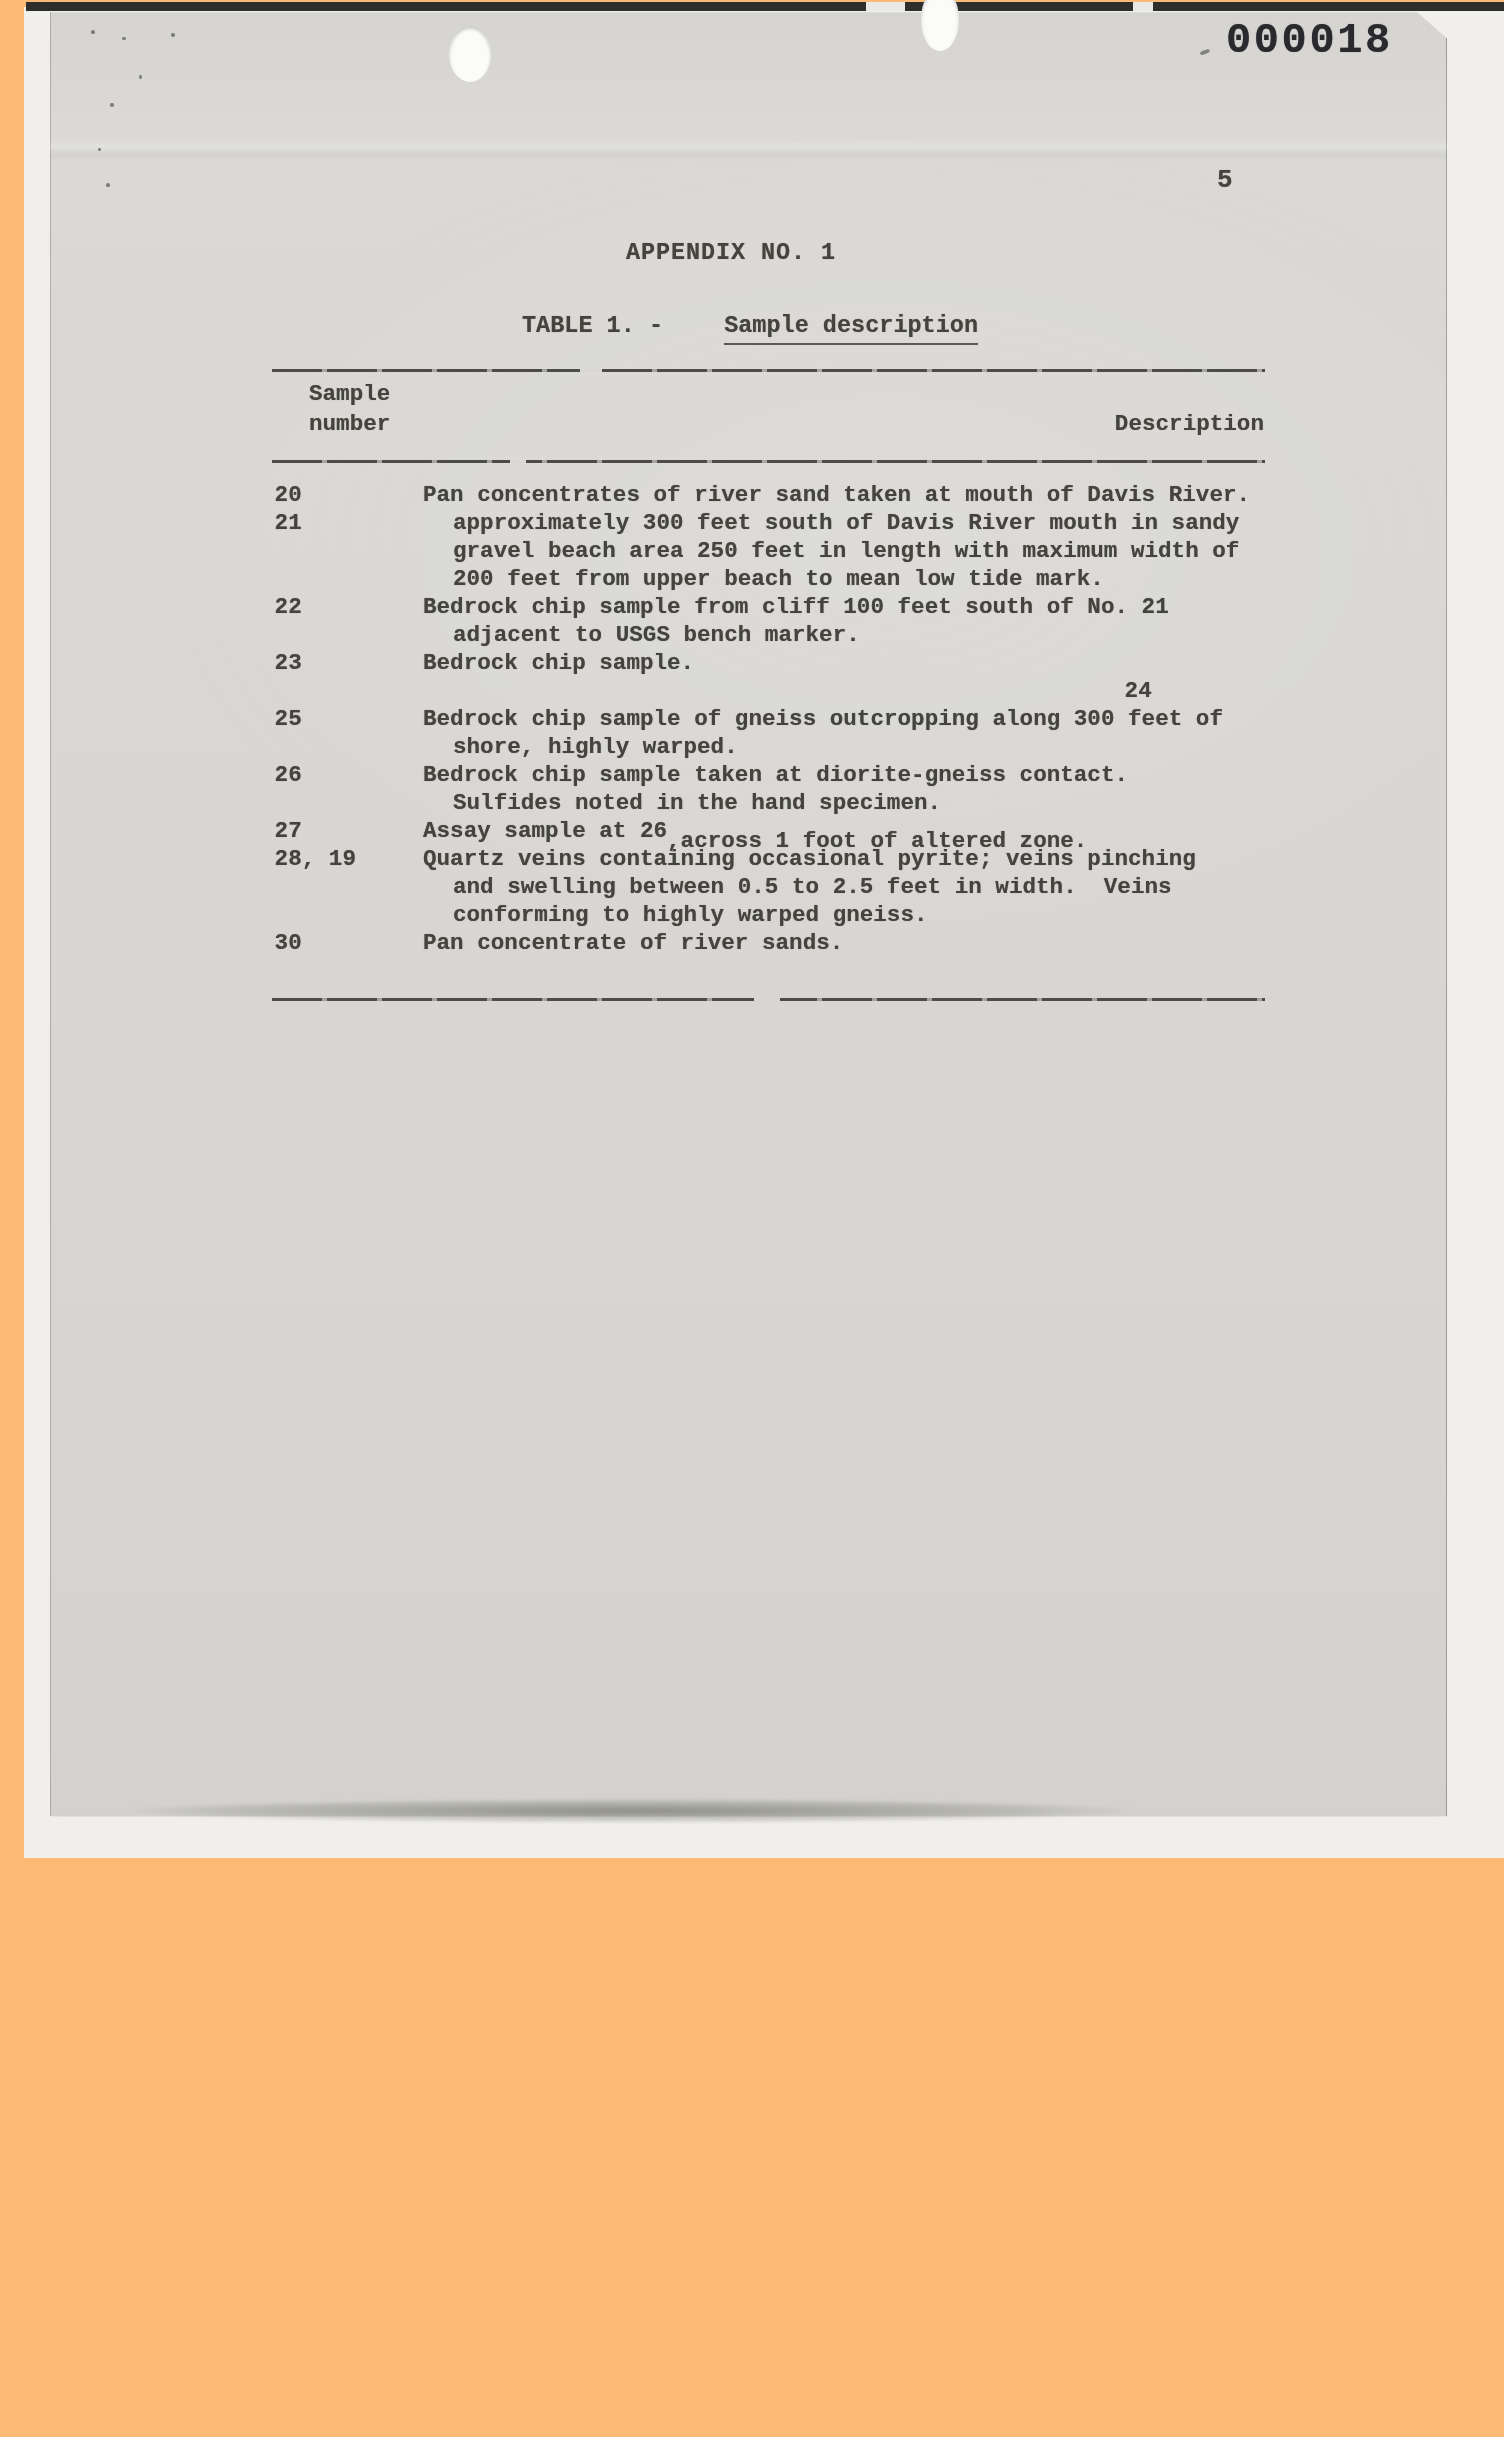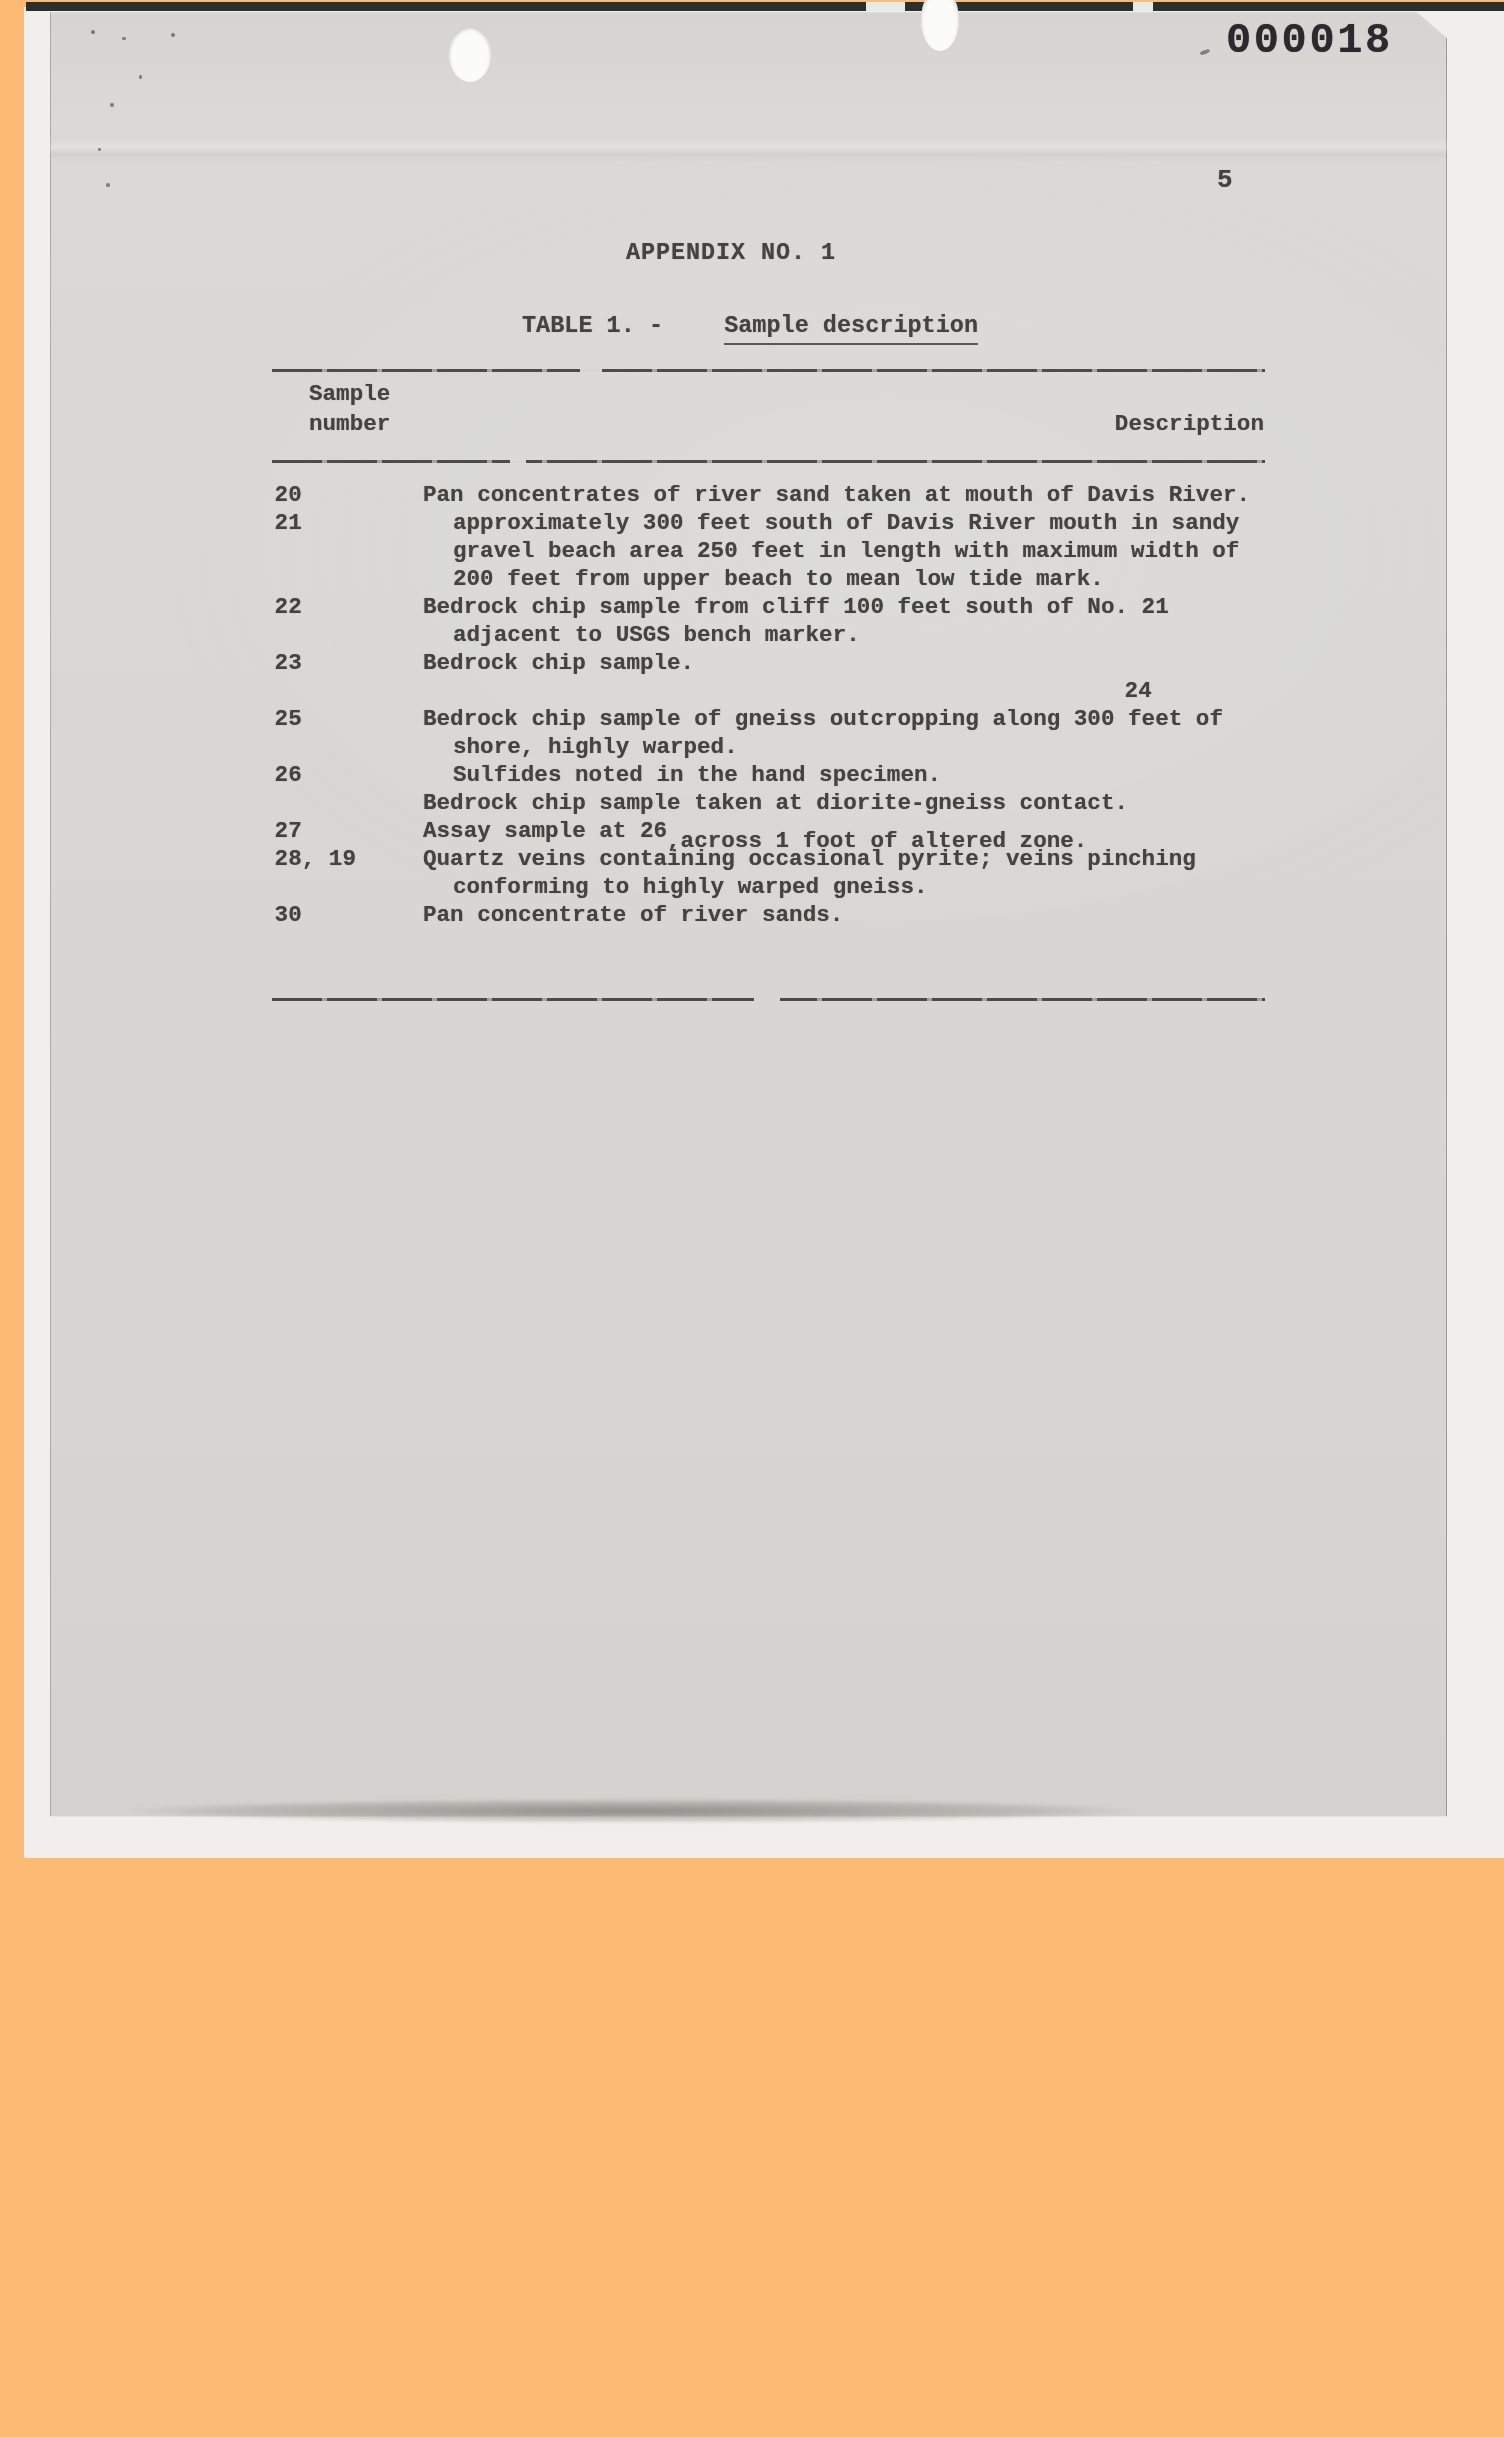--- a/index.html
+++ b/index.html
@@ -195,34 +195,35 @@
       <div class="row">
         <div class="num">25</div>
         <div class="desc">
           <div class="line indent-0">Bedrock chip sample of gneiss outcropping along 300 feet of</div>
           <div class="line indent-1">shore, highly warped.</div>
         </div>
       </div>
       <div class="row">
         <div class="num">26</div>
         <div class="desc">
+          <div class="line indent-0">Bedrock chip sample taken at diorite-gneiss contact.</div>
           <div class="line indent-1">Sulfides noted in the hand specimen.</div>
-          <div class="line indent-0">Bedrock chip sample taken at diorite-gneiss contact.</div>
         </div>
       </div>
       <div class="row">
         <div class="num">27</div>
         <div class="desc">
           <div class="line indent-0">Assay sample at 26<span class="tail">,across 1 foot of altered zone.</span></div>
         </div>
       </div>
       <div class="row">
         <div class="num">28, 19</div>
         <div class="desc">
           <div class="line indent-0">Quartz veins containing occasional pyrite; veins pinching</div>
+          <div class="line indent-1">and swelling between 0.5 to 2.5 feet in width.  Veins</div>
           <div class="line indent-1">conforming to highly warped gneiss.</div>
         </div>
       </div>
       <div class="row">
         <div class="num">30</div>
         <div class="desc">
           <div class="line indent-0">Pan concentrate of river sands.</div>
         </div>
       </div>
     </div>

